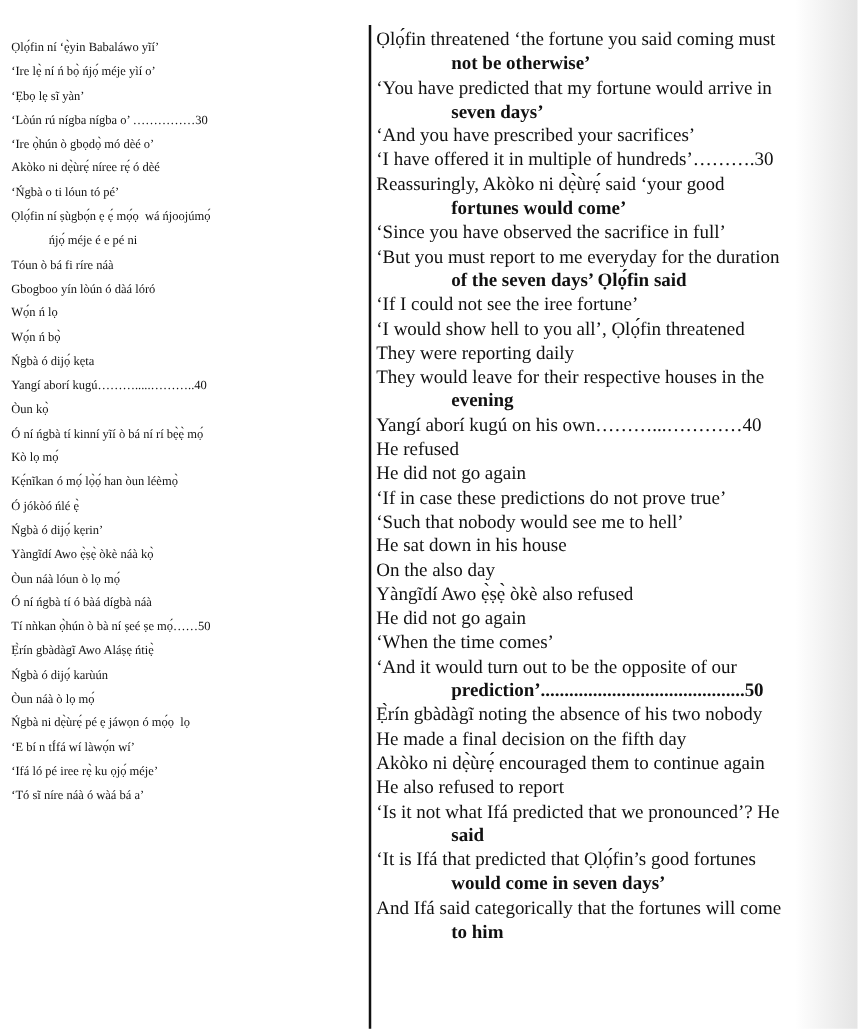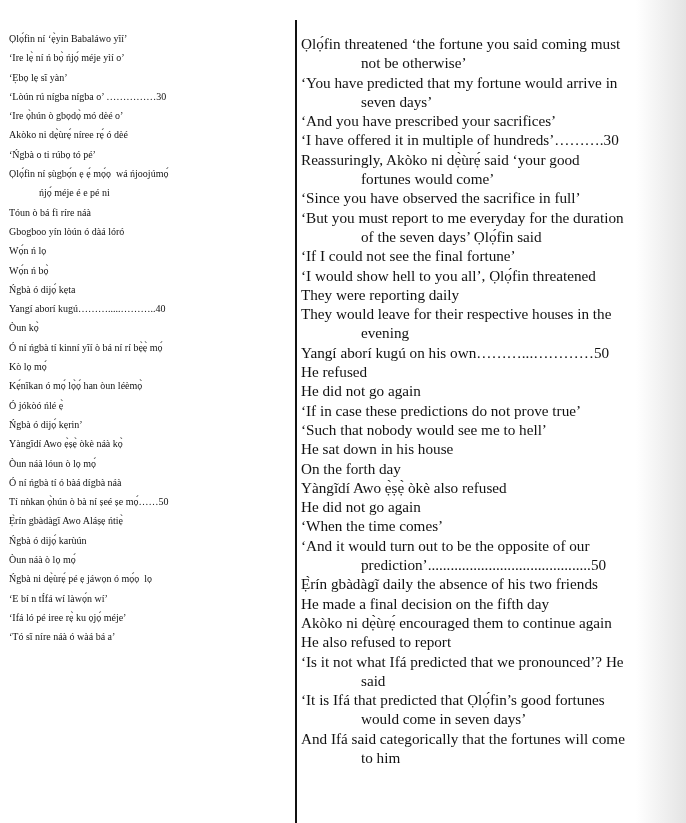--- a/index.html
+++ b/index.html
@@ -16,40 +16,40 @@
   }
   .col-left {
     position: absolute; left: 9px; top: 29px; width: 280px;
     font-size: 10px; line-height: 19.3px;
   }
   .divider {
     position: absolute; left: 295px; top: 20px; width: 2px; height: 803px;
     background: #111111;
   }
   .col-right {
-    position: absolute; left: 301px; top: 34px; width: 368px;
+    position: absolute; left: 301px; top: 22px; width: 368px;
     font-size: 15.2px; line-height: 19.3px;
   }
   .line { white-space: pre; display: block; }
   .rline { display: block; text-align: justify; text-align-last: left; }
-  .rline .cont { display: block; padding-left: 60px; text-align: center; }
+  .rline .cont { display: block; padding-left: 60px; text-align: center; font-weight: bold; }
 </style>
 </head>
 <body>
 
 <div class="edge-shade"></div>
 
 <div class="col-left" id="left-col">
     <span class="line">Ọlọ́fin ní ‘ẹ̀yin Babaláwo yĩí’</span>
     <span class="line">‘Ire lẹ̀ ní ń bọ̀ ńjọ́ méje yìí o’</span>
     <span class="line">‘Ẹbọ lẹ sĩ yàn’</span>
     <span class="line">‘Lòún rú nígba nígba o’ ……………30</span>
     <span class="line">‘Ire ọ̀hún ò gbọdọ̀ mó dèé o’</span>
     <span class="line">Akòko ni dẹ̀ùrẹ́ níree rẹ́ ó dèé</span>
-    <span class="line">‘Ńgbà o ti rúbọ tó pé’</span>
+    <span class="line">‘Ńgbà o ti lóun tó pé’</span>
     <span class="line">Ọlọ́fin ní ṣùgbọ́n ẹ ẹ́ mọ́ọ  wá ńjoojúmọ́</span>
     <span class="line">            ńjọ́ méje é e pé ni</span>
     <span class="line">Tóun ò bá fi ríre náà</span>
     <span class="line">Gbogboo yín lòún ó dàá lóró</span>
     <span class="line">Wọ́n ń lọ</span>
     <span class="line">Wọ́n ń bọ̀</span>
     <span class="line">Ńgbà ó dijọ́ kẹta</span>
     <span class="line">Yangí aborí kugú……….....………..40</span>
     <span class="line">Òun kọ̀</span>
     <span class="line">Ó ní ńgbà tí kinní yĩí ò bá ní rí bẹ̀ẹ̀ mọ́</span>
@@ -71,35 +71,35 @@
   </div>
 <div class="divider"></div>
 <div class="col-right" id="right-col">
     <div class="rline"><span>Ọlọ́fin threatened ‘the fortune you said coming must</span><span class="cont">not be otherwise’</span></div>
     <div class="rline"><span>‘You have predicted that my fortune would arrive in</span><span class="cont">seven days’</span></div>
     <div class="rline"><span>‘And you have prescribed your sacrifices’</span></div>
     <div class="rline"><span>‘I have offered it in multiple of hundreds’……….30</span></div>
     <div class="rline"><span>Reassuringly, Akòko ni dẹ̀ùrẹ́ said ‘your good</span><span class="cont">fortunes would come’</span></div>
     <div class="rline"><span>‘Since you have observed the sacrifice in full’</span></div>
     <div class="rline"><span>‘But you must report to me everyday for the duration</span><span class="cont">of the seven days’ Ọlọ́fin said</span></div>
-    <div class="rline"><span>‘If I could not see the final fortune’</span></div>
+    <div class="rline"><span>‘If I could not see the iree fortune’</span></div>
     <div class="rline"><span>‘I would show hell to you all’, Ọlọ́fin threatened</span></div>
     <div class="rline"><span>They were reporting daily</span></div>
     <div class="rline"><span>They would leave for their respective houses in the</span><span class="cont">evening</span></div>
-    <div class="rline"><span>Yangí aborí kugú on his own………...…………50</span></div>
+    <div class="rline"><span>Yangí aborí kugú on his own………...…………40</span></div>
     <div class="rline"><span>He refused</span></div>
     <div class="rline"><span>He did not go again</span></div>
     <div class="rline"><span>‘If in case these predictions do not prove true’</span></div>
     <div class="rline"><span>‘Such that nobody would see me to hell’</span></div>
     <div class="rline"><span>He sat down in his house</span></div>
-    <div class="rline"><span>On the forth day</span></div>
+    <div class="rline"><span>On the also day</span></div>
     <div class="rline"><span>Yàngĩdí Awo ẹ̀ṣẹ̀ òkè also refused</span></div>
     <div class="rline"><span>He did not go again</span></div>
     <div class="rline"><span>‘When the time comes’</span></div>
     <div class="rline"><span>‘And it would turn out to be the opposite of our</span><span class="cont">prediction’...........................................50</span></div>
-    <div class="rline"><span>Ẹ̀rín gbàdàgĩ daily the absence of his two friends</span></div>
+    <div class="rline"><span>Ẹ̀rín gbàdàgĩ noting the absence of his two nobody</span></div>
     <div class="rline"><span>He made a final decision on the fifth day</span></div>
     <div class="rline"><span>Akòko ni dẹ̀ùrẹ́ encouraged them to continue again</span></div>
     <div class="rline"><span>He also refused to report</span></div>
     <div class="rline"><span>‘Is it not what Ifá predicted that we pronounced’? He</span><span class="cont">said</span></div>
     <div class="rline"><span>‘It is Ifá that predicted that Ọlọ́fin’s good fortunes</span><span class="cont">would come in seven days’</span></div>
     <div class="rline"><span>And Ifá said categorically that the fortunes will come</span><span class="cont">to him</span></div>
   </div>
 
 </body></html>

